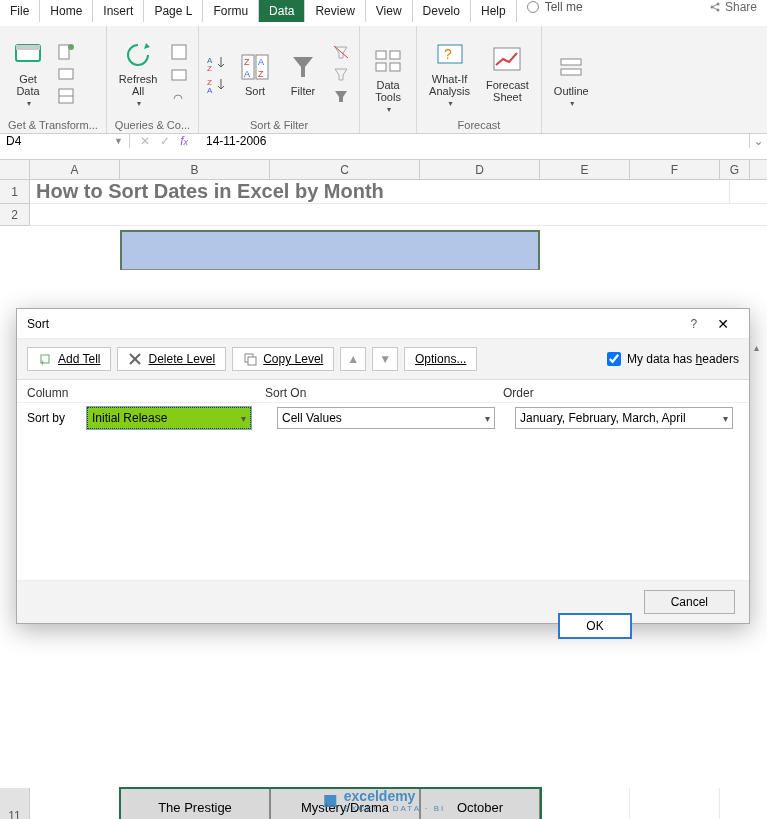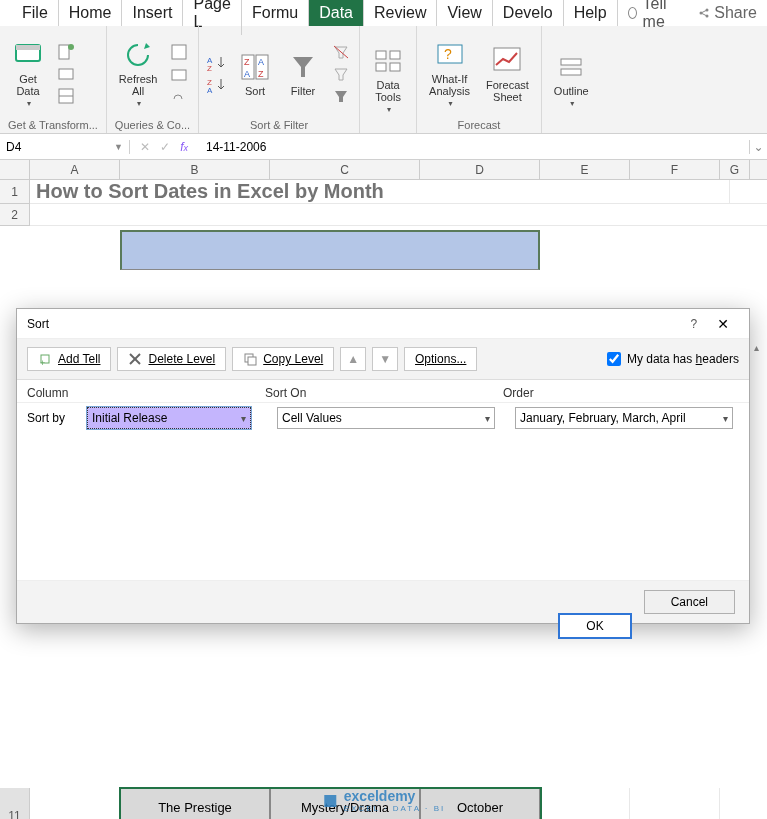--- a/index.html
+++ b/index.html
@@ -1,19 +1,19 @@
 <!DOCTYPE html>
 <html><head>
 <meta charset="utf-8">
 <style>
 * { box-sizing: border-box; margin: 0; padding: 0; font-family: "Segoe UI", Tahoma, sans-serif; }
 body { background: #fff; width: 767px; height: 819px; overflow: hidden; position: relative; font-size: 12px; }
 
 
-.tabbar { background: #fff; height: 26px; display: flex; align-items: center; border-bottom: 0; font-size: 16px; padding-left: 12px; }
+.tabbar { background: #fff; height: 26px; display: flex; align-items: flex-start; border-bottom: 0; font-size: 12px; }
 .tab { padding: 4px 10px; color: #222; border-right: 1px solid #d0d0d0; cursor: pointer; display: flex; align-items: center; }
 .tab.active { background: #217346; color: #fff; }
 .tellme { display: flex; align-items: center; gap: 6px; padding: 0 10px; color: #555; }
 .share { margin-left: auto; display: flex; align-items: center; gap: 4px; color: #666; padding: 0 10px; }
 .bulb { width: 12px; height: 12px; border: 1px solid #888; border-radius: 50%; position: relative; }
 
 
 .ribbon { background: #f3f3f3; border-bottom: 1px solid #d0d0d0; height: 108px; display: flex; align-items: stretch; }
 .rgroup { border-right: 1px solid #d8d8d8; padding: 4px 8px 2px; display: flex; flex-direction: column; justify-content: space-between; }
 .rgroup-body { flex: 1; display: flex; align-items: center; gap: 8px; }
@@ -21,21 +21,21 @@
 .rbtn { display: flex; flex-direction: column; align-items: center; gap: 2px; padding: 2px 4px; cursor: pointer; }
 .rbtn-ico { width: 32px; height: 32px; display: flex; align-items: center; justify-content: center; }
 .rbtn-ico.sm { width: 20px; height: 20px; }
 .rbtn-lbl { font-size: 11px; color: #333; text-align: center; white-space: nowrap; }
 .rbtn-col { display: flex; flex-direction: column; gap: 2px; }
 .dd::after { content: "▾"; font-size: 8px; color: #555; margin-left: 2px; }
 
 .ico-svg { display: block; }
 
 
-.fbar { height: 26px; border-bottom: 1px solid #d0d0d0; display: flex; align-items: center; background: #fff; }
+.fbar { height: 26px; border-bottom: 1px solid #d0d0d0; display: flex; align-items: flex-start; background: #fff; }
 .namebox { width: 130px; border-right: 1px solid #d0d0d0; display: flex; align-items: center; padding: 0 6px; font-size: 12px; justify-content: space-between; }
 .fx-ctrl { display: flex; align-items: center; gap: 10px; padding: 0 10px; color: #888; }
 .fx-input { flex: 1; display: flex; align-items: center; padding: 0 8px; font-size: 12px; }
 .fx-expand { width: 18px; border-left: 1px solid #d0d0d0; display: flex; align-items: center; justify-content: center; color: #888; }
 
 
 .sheet { position: relative; }
 .colhdrs { display: flex; height: 20px; background: #f3f3f3; border-bottom: 1px solid #ccc; }
 .rowcol-corner { width: 30px; border-right: 1px solid #ccc; }
 .colhdr { border-right: 1px solid #ccc; display: flex; align-items: center; justify-content: center; color: #555; font-size: 12px; }
@@ -80,21 +80,21 @@
 .chk { display: flex; align-items: center; gap: 6px; margin-left: auto; font-size: 12px; }
 .chk input { width: 14px; height: 14px; }
 
 .dlg-hdr { display: flex; padding: 6px 10px 2px; font-size: 12px; color: #333; }
 .dlg-hdr .col1 { width: 238px; } .dlg-hdr .col2 { width: 238px; } .dlg-hdr .col3 { flex: 1; }
 
 .dlg-body { flex: 1; padding: 0 10px 10px; border-top: 1px solid #eee; border-bottom: 1px solid #eee; position: relative; }
 .sort-row { display: flex; align-items: center; gap: 0; margin-top: 4px; }
 .sort-row .lbl { width: 60px; font-size: 12px; }
 .sel { border: 1px solid #aaa; background: #fff; height: 22px; display: flex; align-items: center; justify-content: space-between; padding: 0 4px; font-size: 12px; cursor: pointer; }
-.sel.hilite { background: #c4b5fd; border: 1px dotted #333; outline: 1px solid #7aa7d7; }
+.sel.hilite { background: #84cc16; border: 1px dotted #333; outline: 1px solid #7aa7d7; }
 .sel .arr { color: #555; font-size: 10px; }
 .sort-row .sel1 { width: 164px; margin-right: 26px; }
 .sort-row .sel2 { width: 218px; margin-right: 20px; gap: 40px; }
 .sort-row .sel3 { width: 218px; }
 
 .dlg-footer { height: 42px; display: flex; align-items: center; justify-content: flex-end; gap: 12px; padding: 0 14px; background: #f3f3f3; }
 .btn { padding: 4px 26px; font-size: 12px; border: 1px solid #b0b0b0; background: #f0f0f0; cursor: pointer; }
 .btn.primary { border: 2px solid #2e75d6; background: #fff; margin-top: 48px; }
 
 .watermark { position: absolute; bottom: 6px; left: 50%; transform: translateX(-50%); color: #2e7fbf; font-size: 14px; opacity: 0.85; display: flex; align-items: center; gap: 6px; }

